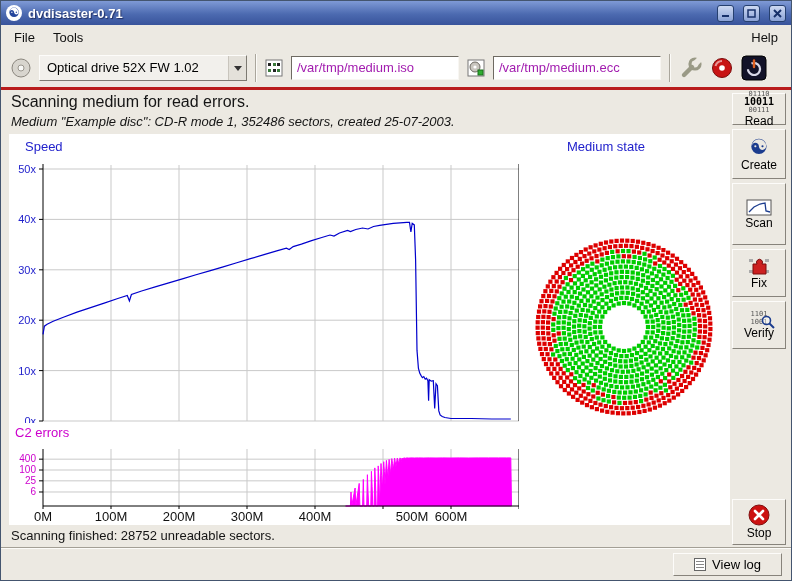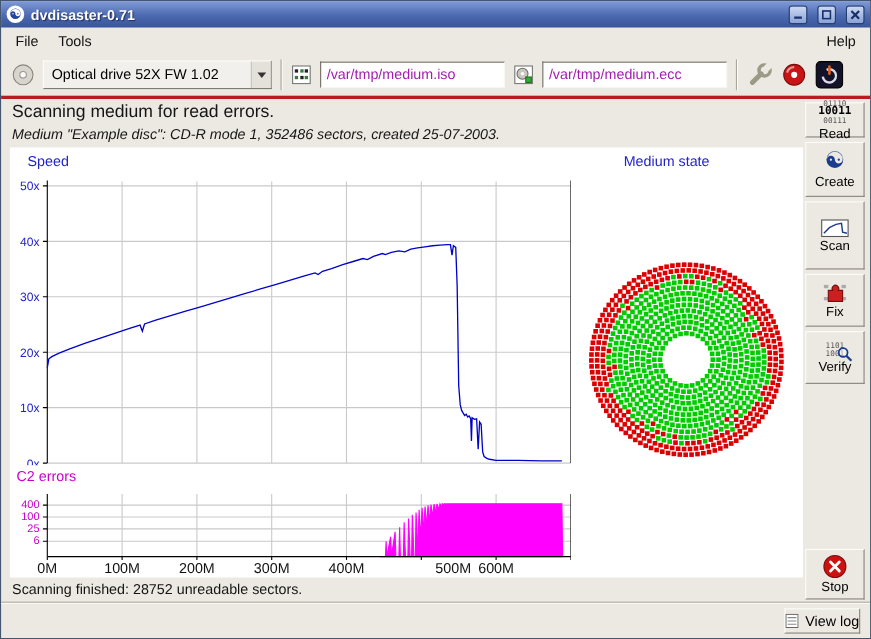--- a/index.html
+++ b/index.html
@@ -57,21 +57,21 @@
   svg text{font-family:"Liberation Sans",sans-serif}
   .legend{position:absolute;left:528px;top:304px;font-size:13px;color:#000}
   .legend-row{display:flex;align-items:center;gap:7px;margin-bottom:11px}
   .legend-swatch{width:9px;height:9px;display:inline-block}
 
   
   .finish-text{position:absolute;left:10px;top:527px;font-size:13px;color:#151515}
   .bottom-sep{position:absolute;left:0;top:546px;width:100%;height:2px;
     border-top:1px solid #a39f95;border-bottom:1px solid #fcfbf8}
   .viewlog{position:absolute;right:9px;top:552px;height:23px;display:flex;align-items:center;
-    gap:6px;padding:0 0;font-size:13px;border:1px solid;border-color:#fdfcfa #87837b #87837b #fdfcfa;
+    gap:6px;padding:0 20px;font-size:13px;border:1px solid;border-color:#fdfcfa #87837b #87837b #fdfcfa;
     background:#ece9e2;cursor:default}
 
   
   .sidebar{position:absolute;left:731px;top:92px;width:55px}
   .side-btn{width:54px;border:1px solid;border-color:#fdfcfa #87837b #87837b #fdfcfa;
     background:#ece9e2;display:flex;flex-direction:column;align-items:center;justify-content:center;
     font-size:12px;color:#000;margin-bottom:4px;padding:3px 0;cursor:default}
   .binline{font:7px "DejaVu Sans Mono",monospace;line-height:8px;color:#555;letter-spacing:0}
   .binline.mid{font-weight:bold;color:#000;font-size:10px}
   .create-glyph{font-size:21px;line-height:22px;color:#1b3c8e}

